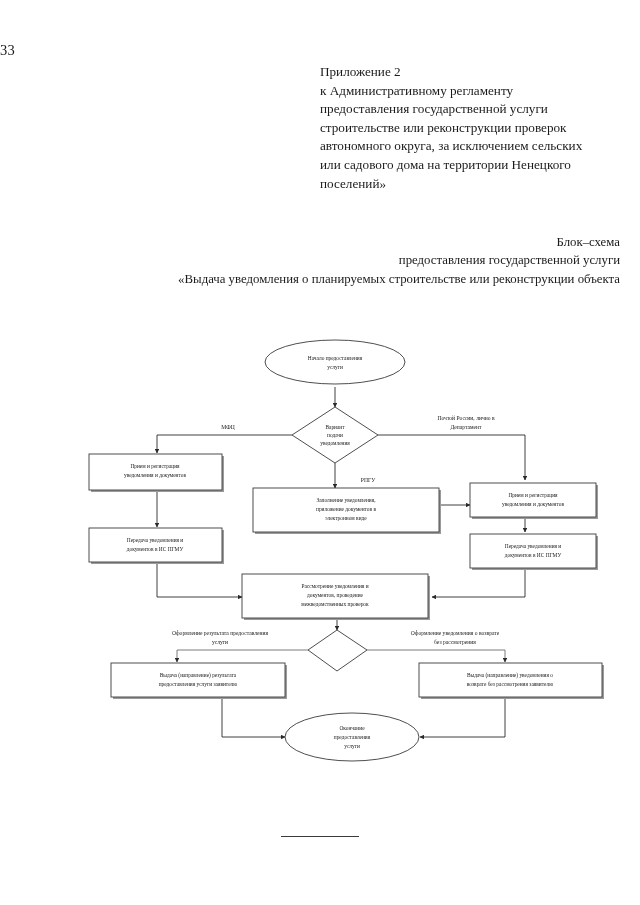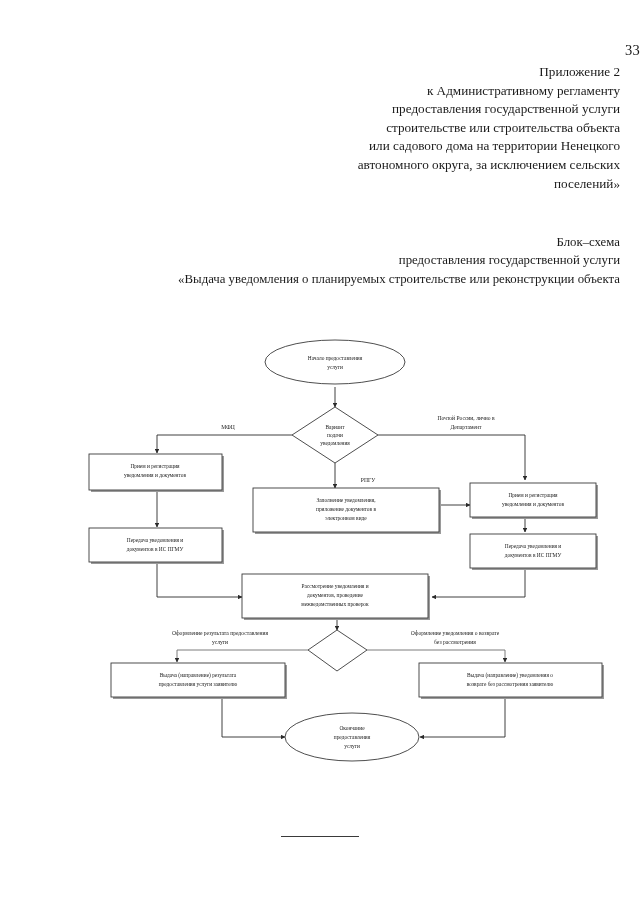--- a/index.html
+++ b/index.html
@@ -23,36 +23,36 @@
     width: 640px;
     height: 905px;
   }
 
   
   .page-number {
     position: absolute;
     top: 42px;
     left: 0;
     width: 640px;
-    text-align: right;
+    text-align: left;
     font-size: 14.5px;
     letter-spacing: 0.2px;
   }
 
   
   .ref-block {
     position: absolute;
     top: 63px;
     left: 320px;
     width: 300px;
     font-size: 13.2px;
     line-height: 18.6px;
     text-align: left;
   }
-  .ref-block .ref-line { white-space: pre-wrap; text-align: right; }
+  .ref-block .ref-line { white-space: pre-wrap; }
 
   
   .title-block {
     position: absolute;
     top: 233px;
     left: 20px;
     width: 600px;
     text-align: right;
     font-size: 12.8px;
     line-height: 18.4px;
@@ -116,23 +116,23 @@
 <body>
 
 <div class="page">
 
   <div class="page-number">33</div>
 
   <div class="ref-block">
     <div class="ref-line">Приложение 2</div>
     <div class="ref-line">к Административному регламенту</div>
     <div class="ref-line">предоставления государственной услуги</div>
-    <div class="ref-line">строительстве или строительства объекта</div>
+    <div class="ref-line">строительстве или реконструкции проверок</div>
+    <div class="ref-line">автономного округа, за исключением сельских</div>
     <div class="ref-line">или садового дома на территории Ненецкого</div>
-    <div class="ref-line">автономного округа, за исключением сельских</div>
     <div class="ref-line">поселений»</div>
   </div>
 
   <div class="title-block">
     <div class="t-line">Блок–схема</div>
     <div class="t-line">предоставления государственной услуги</div>
     <div class="t-line">«Выдача уведомления о планируемых строительстве или реконструкции объекта</div>
   </div>
 
   <div class="flow-wrap">

